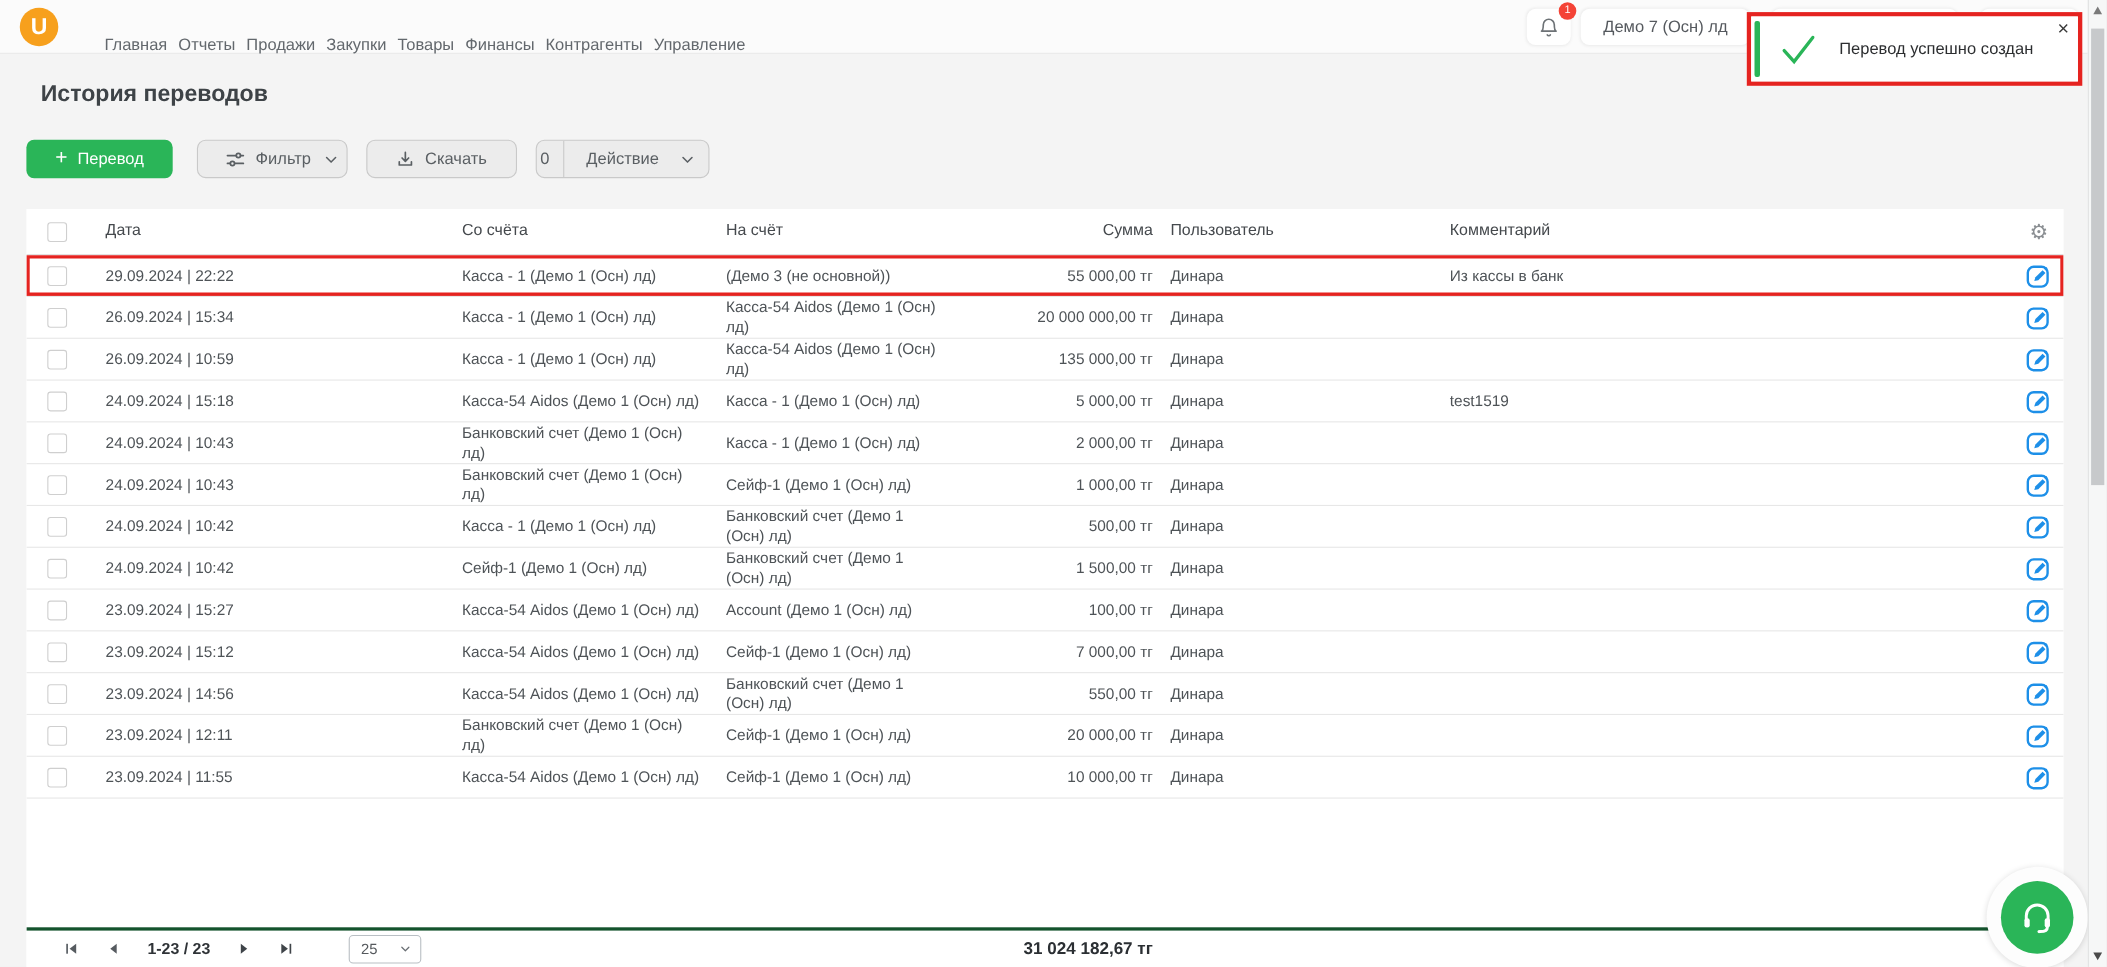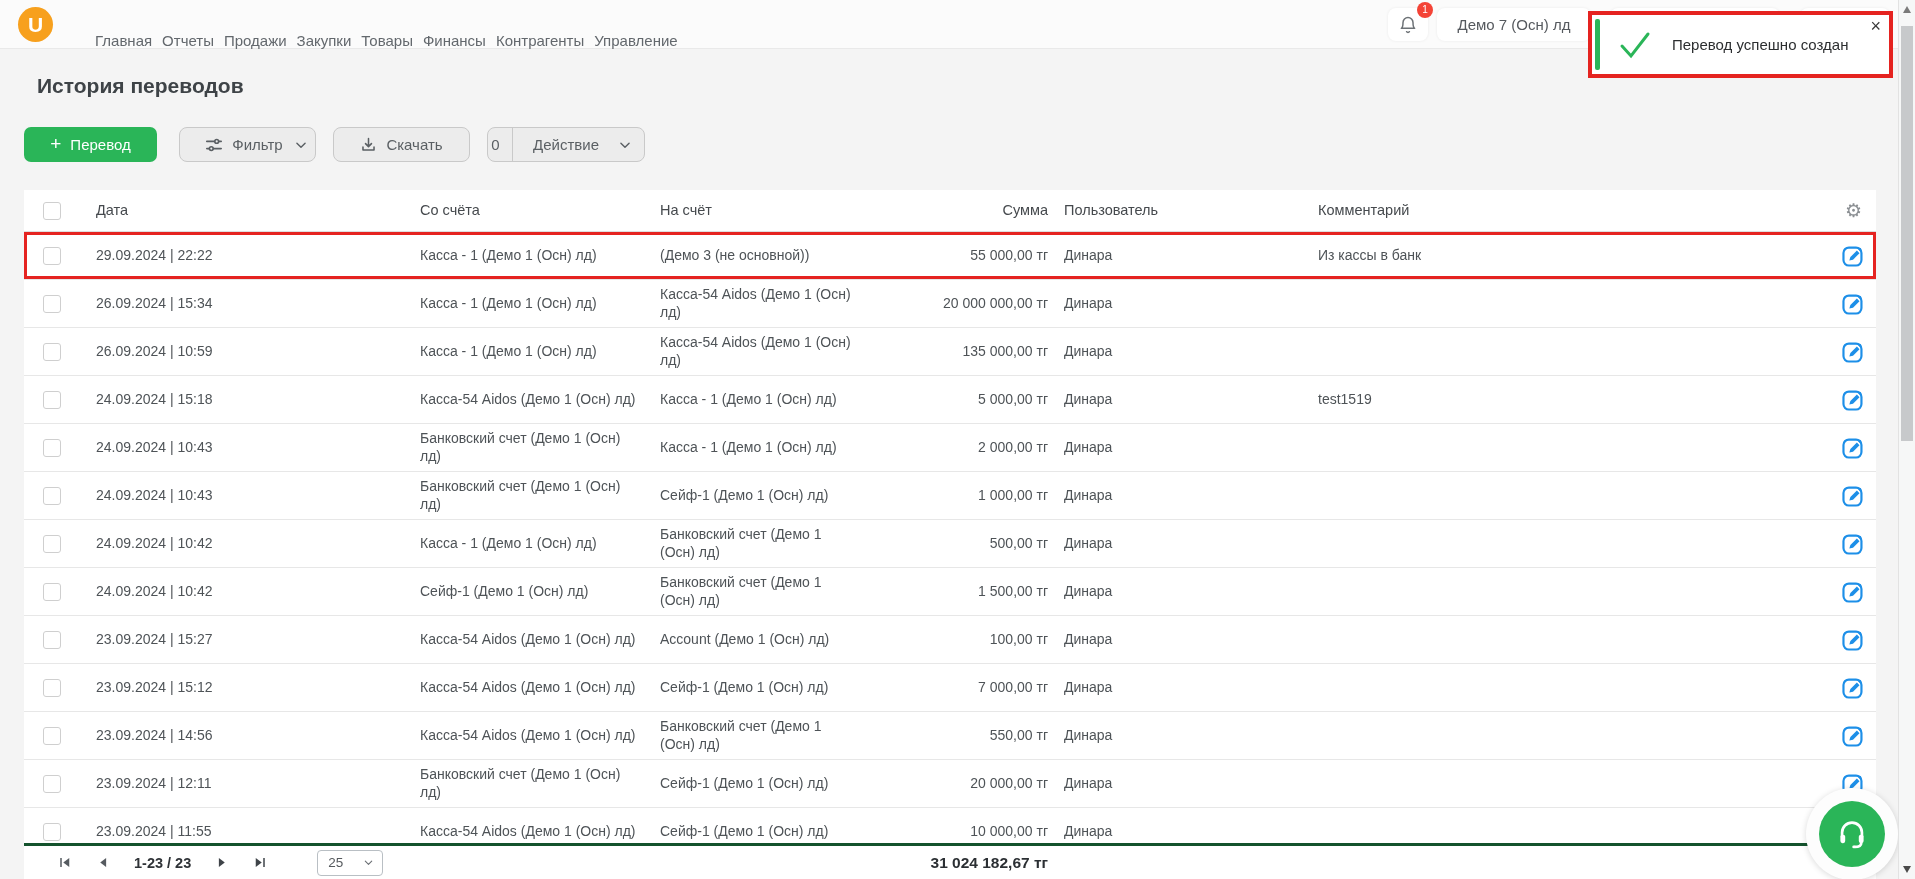--- a/index.html
+++ b/index.html
@@ -55,21 +55,21 @@
   .chev { margin-left:2px; }
   .date-chip { position:absolute; left:661px; top:0; width:344px; height:35px; background:#fff; border-radius:7px;
                display:flex; align-items:center; justify-content:center; gap:14px; font-size:15px;
                color:#3f4a52; cursor:pointer; }
   .date-chip .chip-x { color:#77797c; font-size:18px; line-height:1; cursor:pointer; }
 
   
   .table-card { position:absolute; left:24px; top:190px; width:1852px; bottom:0; background:#fff; overflow:hidden; }
   .thead { display:flex; align-items:center; height:42px; border-bottom:1px solid #dedede;
            font-size:14.5px; font-weight:500; color:#45494d; }
-  .trow { display:flex; align-items:center; height:48px; border-bottom:1px solid #e7e7e7;
+  .trow { display:flex; align-items:center; height:38px; border-bottom:1px solid #e7e7e7;
           font-size:14px; color:#4e5357; }
   .trow.hl { box-shadow:inset 0 0 0 3px var(--red); }
   .c { flex:0 0 auto; line-height:1.25; }
   .c-check { width:56px; display:flex; justify-content:center; }
   .cb { width:18px; height:18px; border:1.5px solid #cfcfcf; border-radius:3px; background:#fff; cursor:pointer; }
   .c-date { width:340px; padding-left:16px; }
   .c-from { width:240px; padding-right:24px; }
   .c-to { width:210px; padding-right:16px; }
   .c-amount { width:178px; text-align:right; }
   .c-user { width:270px; padding-left:16px; }

